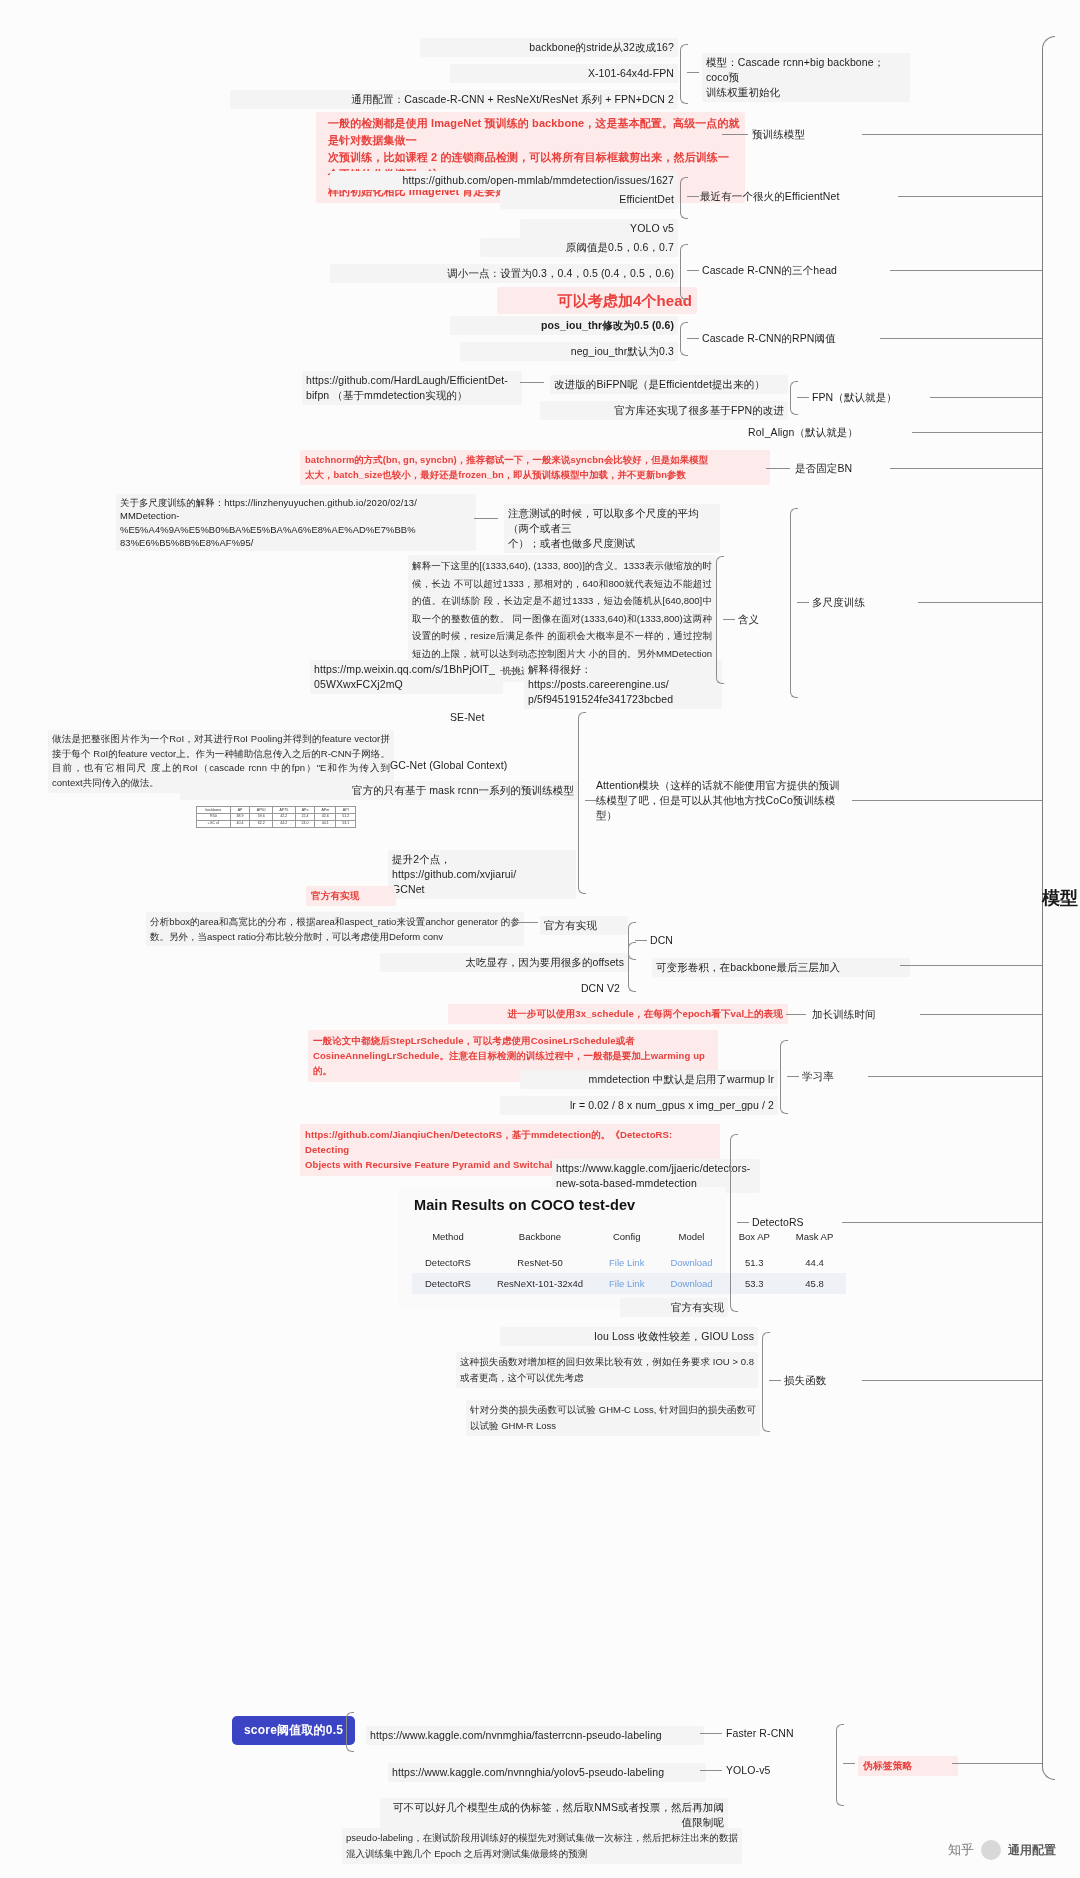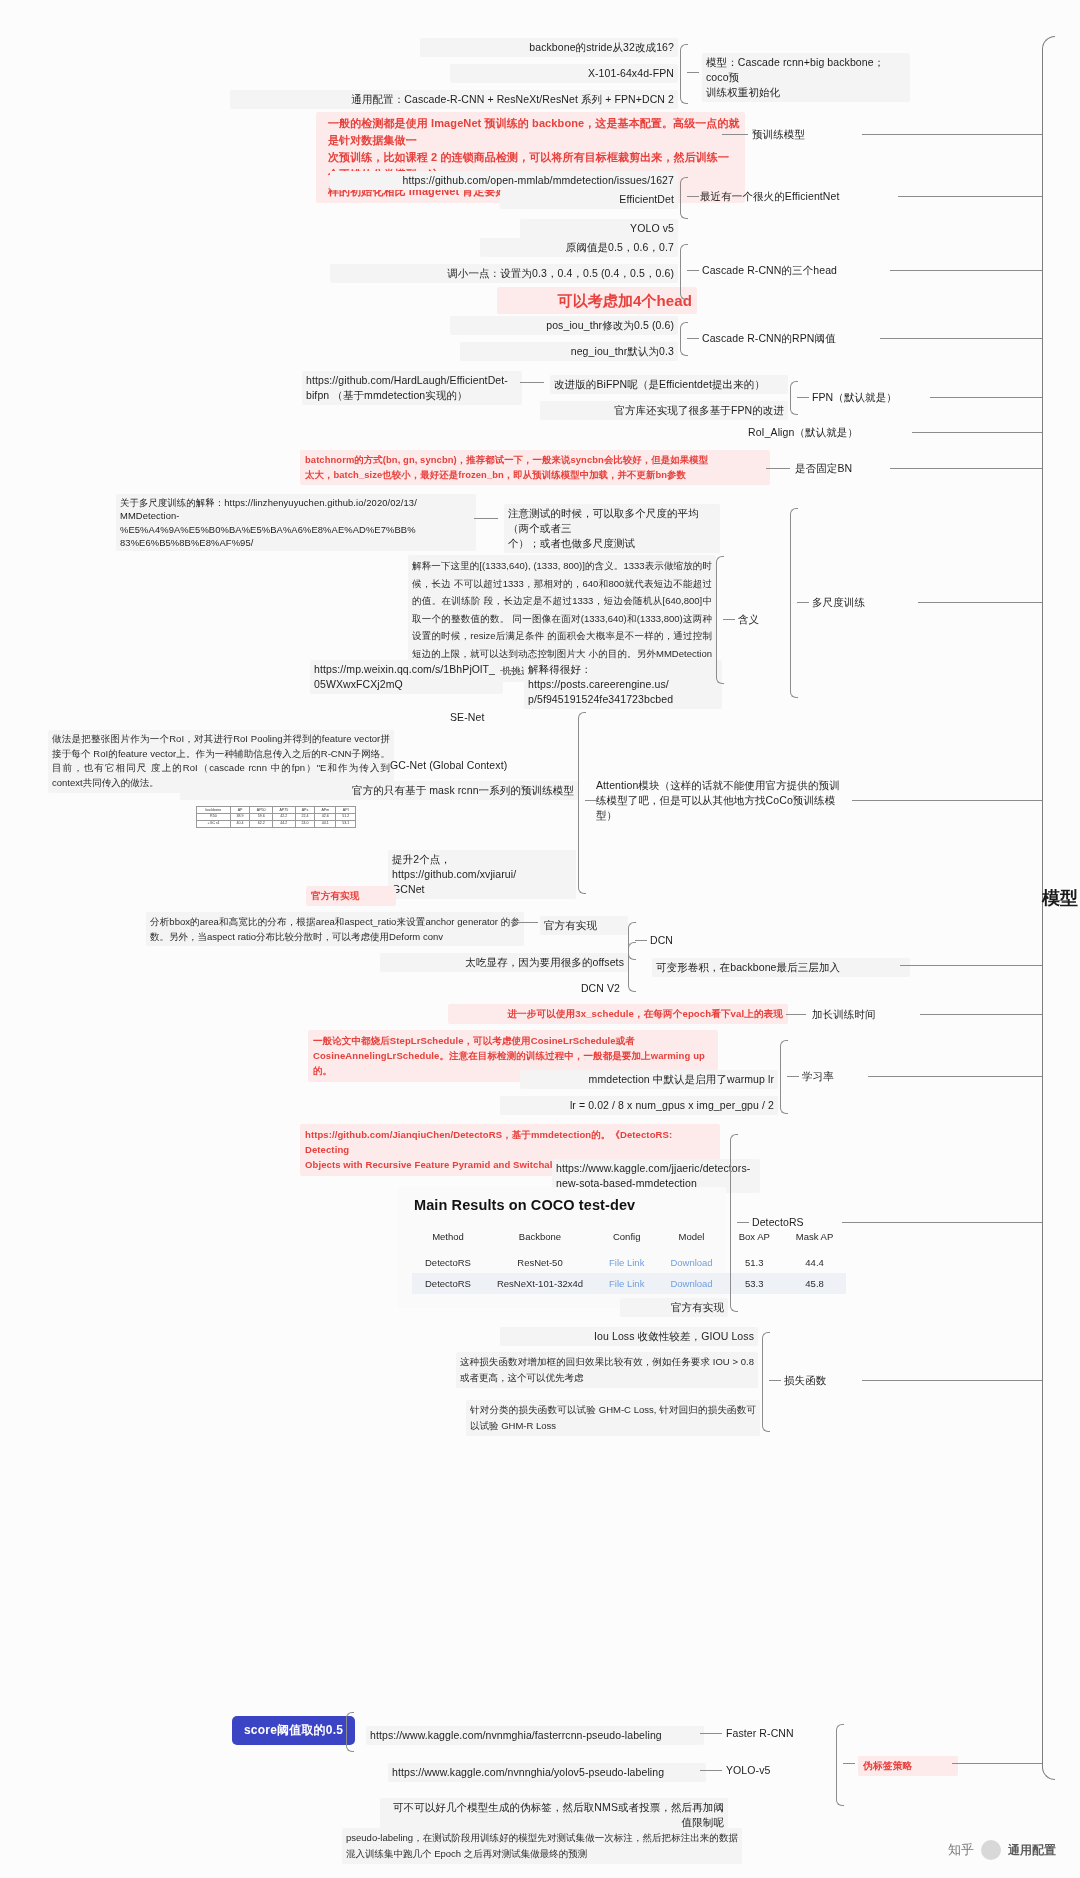--- a/index.html
+++ b/index.html
@@ -209,21 +209,21 @@
 
   <div class="node r hl" style="left:480px; top:238px; width:190px;">原阈值是0.5，0.6，0.7</div>
   <div class="node r hl" style="left:330px; top:264px; width:340px;">调小一点：设置为0.3，0.4，0.5 (0.4，0.5，0.6)</div>
   <div class="node r hl-red" style="left:480px; top:287px; width:190px; font-size:15px;margin-left:17px;">可以考虑加4个head</div>
 
   <div class="brace" style="left:680px; top:244px; height:54px;"></div>
   <div class="brace-stub" style="left:687px; top:270px;"></div>
   <div class="node" style="left:702px; top:263px; width:190px;">Cascade R-CNN的三个head</div>
   <div class="hline" style="left:890px; top:270px; width:152px;"></div>
 
-  <div class="node r hl" style="left:450px; top:316px; width:220px;">pos_iou_thr修改为0.5 (0.6)</div>
+  <div class="node r hl" style="left:450px; top:316px; width:220px;font-weight:bold;">pos_iou_thr修改为0.5 (0.6)</div>
   <div class="node r hl" style="left:460px; top:342px; width:210px;">neg_iou_thr默认为0.3</div>
 
   <div class="brace" style="left:680px; top:322px; height:32px;"></div>
   <div class="brace-stub" style="left:687px; top:338px;"></div>
   <div class="node" style="left:702px; top:331px; width:190px;">Cascade R-CNN的RPN阈值</div>
   <div class="hline" style="left:880px; top:338px; width:162px;"></div>
 
   <div class="node hl" style="left:302px; top:371px; width:212px;">https://github.com/HardLaugh/EfficientDet-
 bifpn （基于mmdetection实现的）</div>
   <div class="hline" style="left:520px; top:382px; width:24px;"></div>

